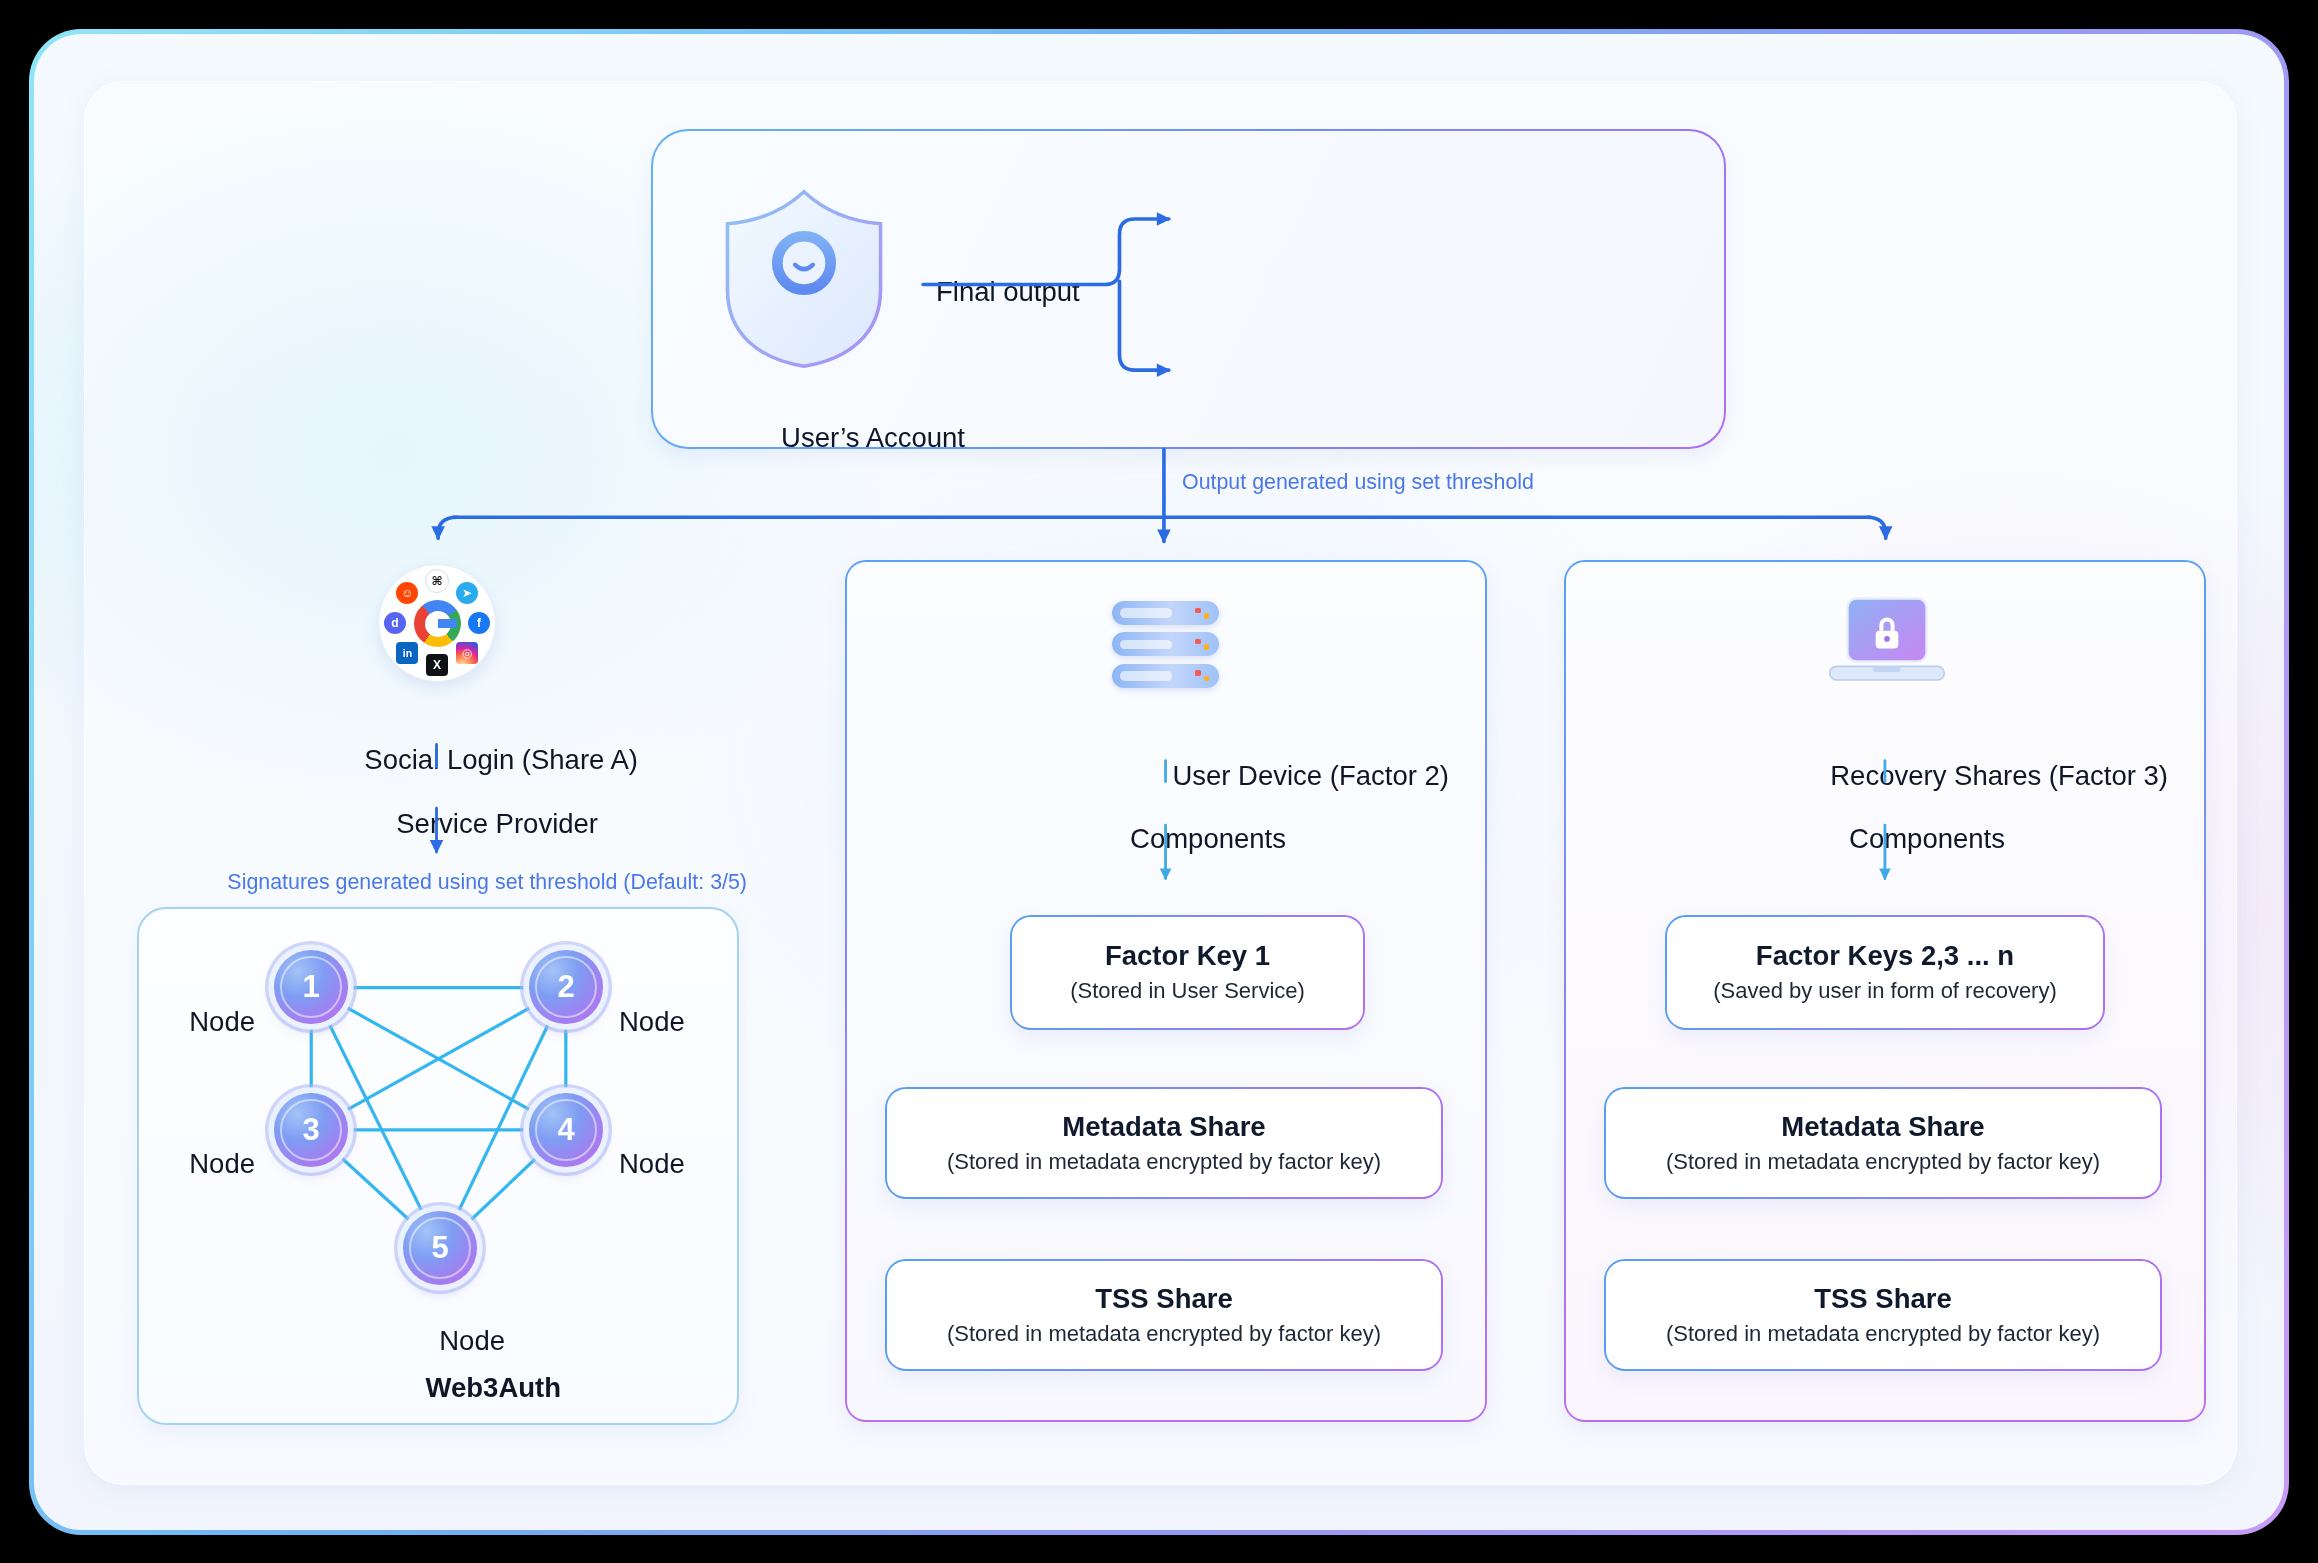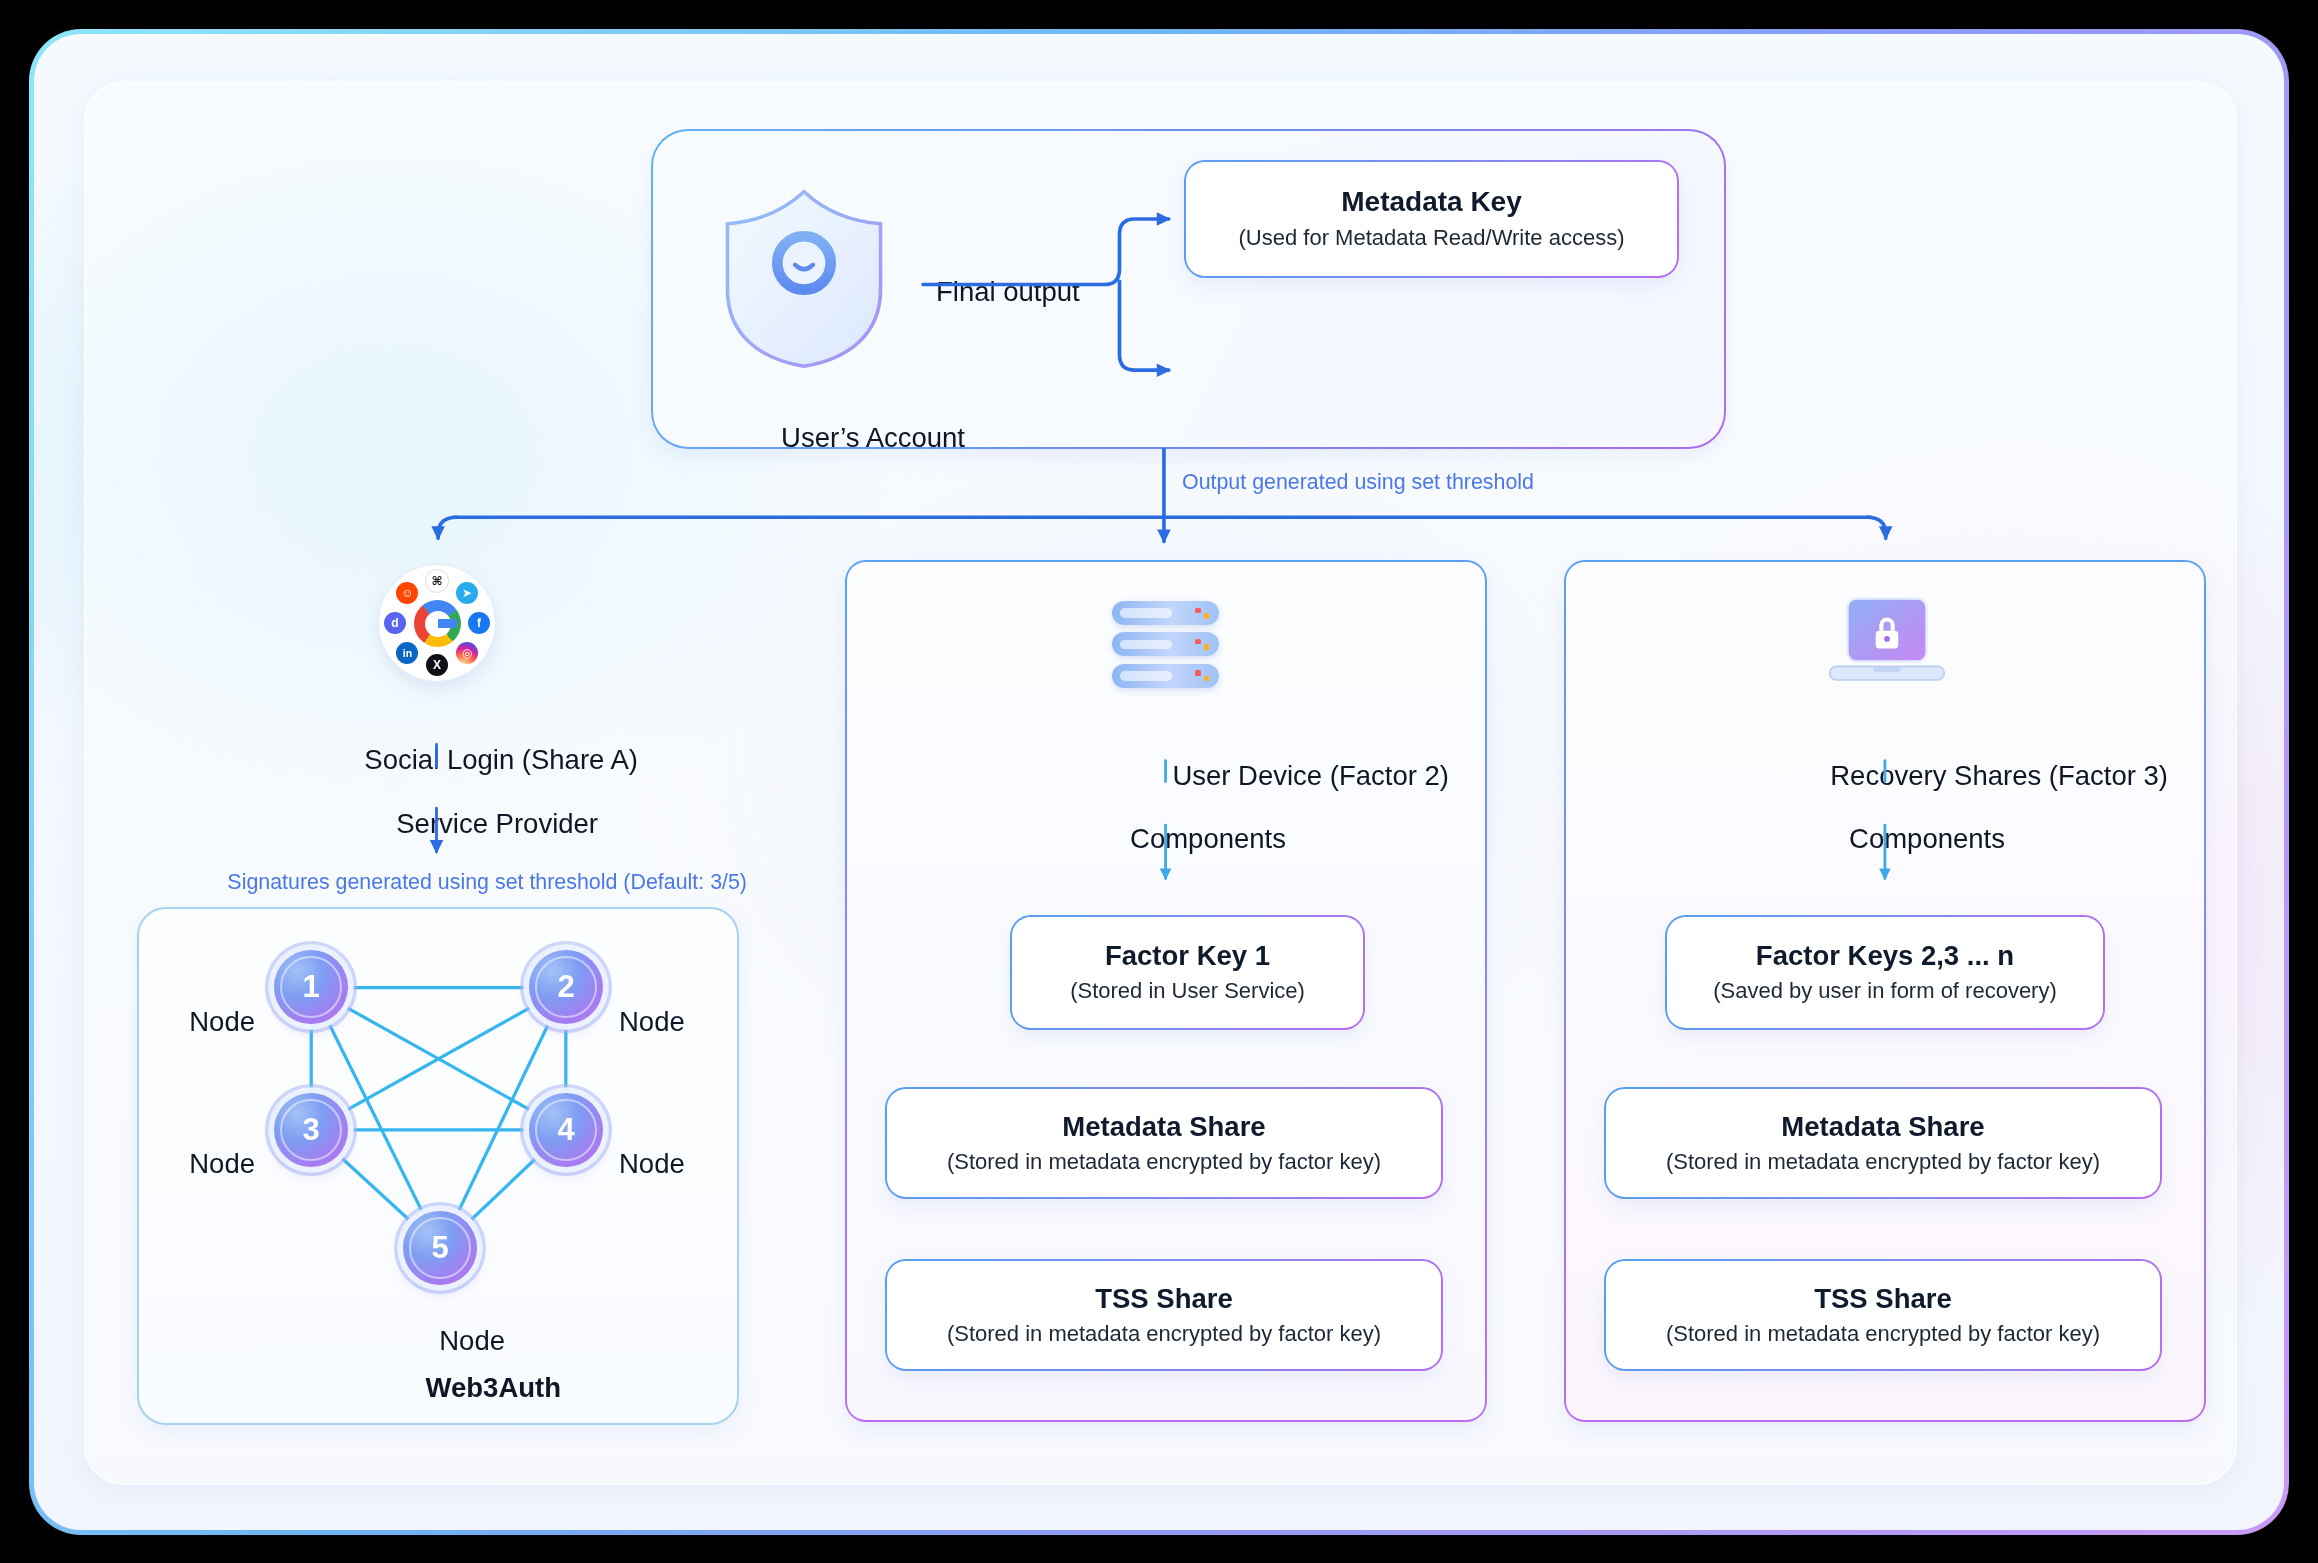--- a/index.html
+++ b/index.html
@@ -48,21 +48,21 @@
         background:radial-gradient(circle at 32% 28%, #a3c3f7 0%, #7e9df3 36%, #a37ef1 70%, #c56cef 100%);
         box-shadow:0 0 0 5.7px rgba(236,243,253,0.97), 0 0 0 9px rgba(168,183,246,0.55), 0 6.5px 13px rgba(130,110,220,0.28);
         display:flex;align-items:center;justify-content:center;color:#fff;font-size:31px;font-weight:600;}
   .node .ring{position:absolute;inset:5.7px;border-radius:50%;border:2.4px solid rgba(255,255,255,0.5);}
 
   
   .social-circle{position:absolute;left:378px;top:564px;width:116px;height:116px;border-radius:50%;
                  background:#fff;border:1.6px solid #e4edf8;box-shadow:0 6.5px 16px rgba(120,150,220,0.18);z-index:20;}
   .badge{position:absolute;width:22px;height:22px;display:flex;align-items:center;justify-content:center;
          color:#fff;font-size:12px;font-weight:700;transform:translate(-50%,-50%);line-height:1;}
-  .round{border-radius:50%;} .sq{border-radius:11px;}
+  .round{border-radius:50%;} .sq{border-radius:4px;}
   .bd-apple{left:58px;top:16px;background:#fff;color:#111;border:1.2px solid #d8dde6;}
   .bd-telegram{left:88px;top:28.4px;background:#2AABEE;}
   .bd-facebook{left:100px;top:58px;background:#1877F2;}
   .bd-instagram{left:88px;top:88px;background:radial-gradient(circle at 30% 110%, #fdf497 0%, #fd5949 45%, #d6249f 62%, #285AEB 92%);}
   .bd-x{left:58px;top:100px;background:#101114;}
   .bd-linkedin{left:28.4px;top:88px;background:#0A66C2;font-size:10.5px;}
   .bd-discord{left:16px;top:58px;background:#5865F2;}
   .bd-reddit{left:28.4px;top:28.4px;background:#FF4500;}
   .google-g{position:absolute;left:35px;top:35px;width:47px;height:47px;border-radius:50%;
             background:conic-gradient(from -40deg,#4285f4 0 95deg,#34a853 95deg 180deg,#fbbc05 180deg 255deg,#ea4335 255deg 360deg);}
@@ -118,26 +118,20 @@
       <line x1="100" y1="148" x2="119" y2="148" stroke="url(#keyG)" stroke-width="10" stroke-linecap="round"></line>
       <line x1="100" y1="167" x2="114" y2="167" stroke="url(#keyG)" stroke-width="10" stroke-linecap="round"></line>
       <path d="M90 90 Q100 100 110 90" fill="none" stroke="#5e8af0" stroke-width="5" stroke-linecap="round"></path>
     </svg>
   </div>
 
   <div class="t c" style="left:642px;top:388px;width:323px;">User’s Account</div>
 
   <div class="t" style="left:936px;top:242px;width:186px;font-weight:500;">Final output</div>
 
-  <div class="gbx r26" style="left:1184px;top:160px;width:495px;height:118px;">
-    <div class="in">
-      <div class="bt">Metadata Key</div>
-      <div class="st">(Used for Metadata Read/Write access)</div>
-    </div>
-  </div>
 
 
   <div class="bluelab" style="left:1182px;top:470px;width:517px;">Output generated using set threshold</div>
 
   <div class="social-circle">
     <div class="google-g"></div>
     <div class="badge round bd-apple">⌘</div>
     <div class="badge round bd-telegram">➤</div>
     <div class="badge round bd-facebook">f</div>
     <div class="badge sq bd-instagram">◎</div>

